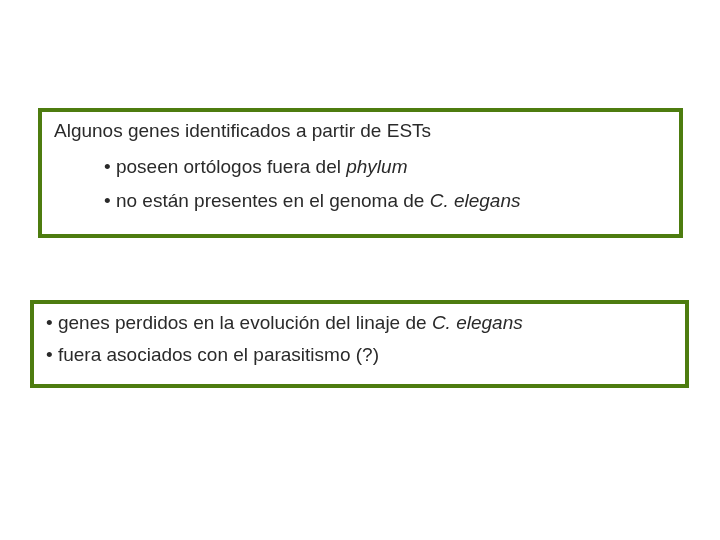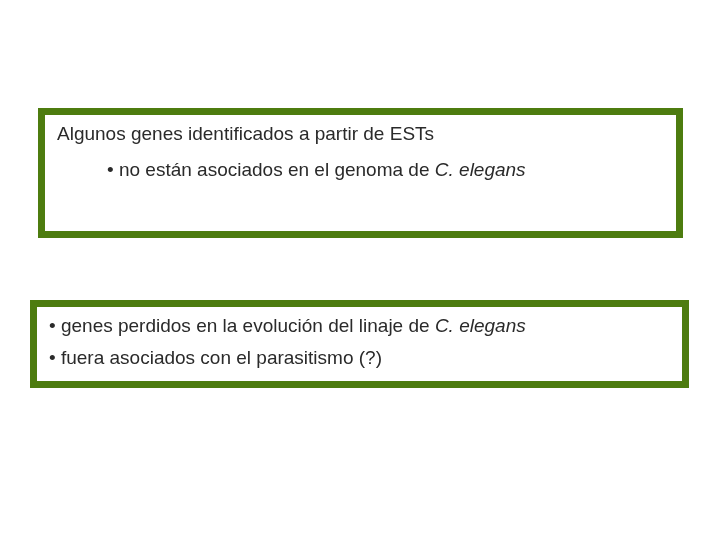--- a/index.html
+++ b/index.html
@@ -12,21 +12,21 @@
     font-size: 19px;
     color: #2a2a2a;
   }
   .slide {
     position: relative;
     width: 720px;
     height: 540px;
   }
   .box {
     position: absolute;
-    border: 7px solid #4d7c0f;
+    border: 4px solid #4d7c0f;
     background: #ffffff;
     box-sizing: border-box;
   }
   .box1 {
     left: 38px;
     top: 108px;
     width: 645px;
     height: 130px;
     padding: 8px 12px 10px 12px;
   }
@@ -58,21 +58,24 @@
 </style>
 </head>
 <body>
 
 <div class="slide">
 
   <div class="box box1">
     <div class="title-line">Algunos genes identificados a partir de ESTs</div>
     <div class="sub-list">
       <div class="item">
-        <span class="bullet">•</span><span> no están asociados en el genoma de </span><span class="italic">C. elegans</span><span></span>
+        <span class="bullet">•</span><span> poseen ortólogos fuera del </span><span class="italic">phylum</span><span></span>
+      </div>
+      <div class="item">
+        <span class="bullet">•</span><span> no están presentes en el genoma de </span><span class="italic">C. elegans</span><span></span>
       </div>
     </div>
   </div>
 
   <div class="box box2">
     <div class="item">
       <span class="bullet">•</span><span> genes perdidos en la evolución del linaje de </span><span class="italic">C. elegans</span><span></span>
     </div>
     <div class="item">
       <span class="bullet">•</span><span> fuera asociados con el parasitismo (?)</span><span class="italic"></span><span></span>

